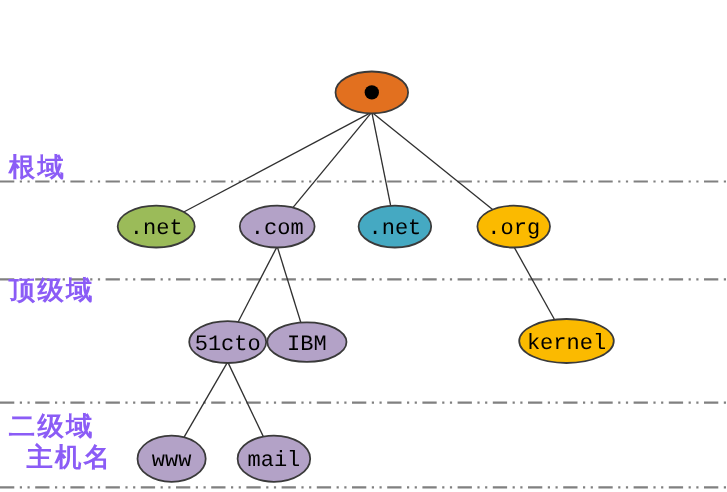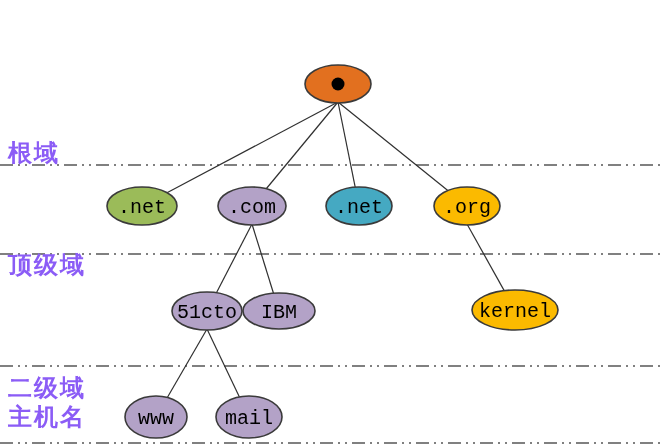--- a/index.html
+++ b/index.html
@@ -65,14 +65,14 @@
       <text x="515" y="310" text-anchor="middle" dy="0.35em">kernel</text>
       <ellipse cx="156" cy="417" rx="31" ry="21" fill="#b3a2c7" stroke="#3a3a3a" stroke-width="1.6"></ellipse>
       <text x="156" y="417" text-anchor="middle" dy="0.35em">www</text>
       <ellipse cx="249" cy="417" rx="33" ry="21" fill="#b3a2c7" stroke="#3a3a3a" stroke-width="1.6"></ellipse>
       <text x="249" y="417" text-anchor="middle" dy="0.35em">mail</text>
     </svg>
 
   <div class="level-label" style="top: 138px;">根域</div>
   <div class="level-label" style="top: 235px; margin-top: 15px;">顶级域</div>
   <div class="level-label" style="top: 338px; margin-top: 35px;">二级域</div>
-  <div class="level-label" style="top: 402px;">主机名</div>
+  <div class="level-label" style="top: 402px; margin-left: 16px;">主机名</div>
 </div>
 
 </body></html>

